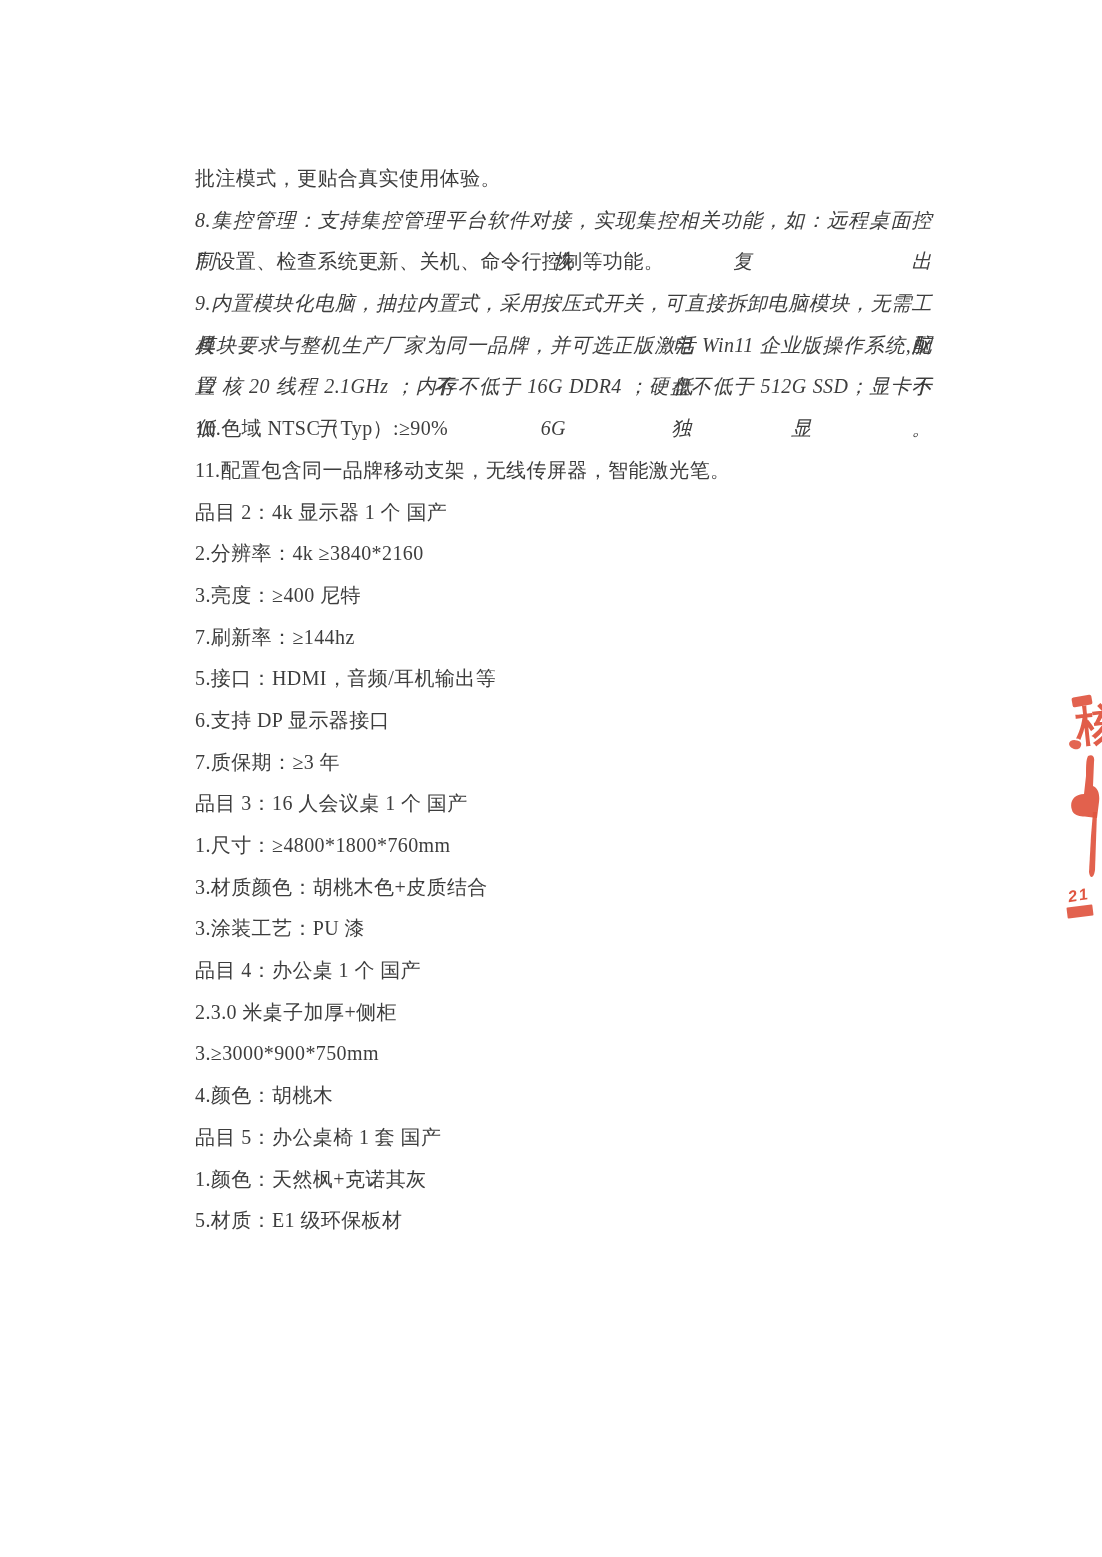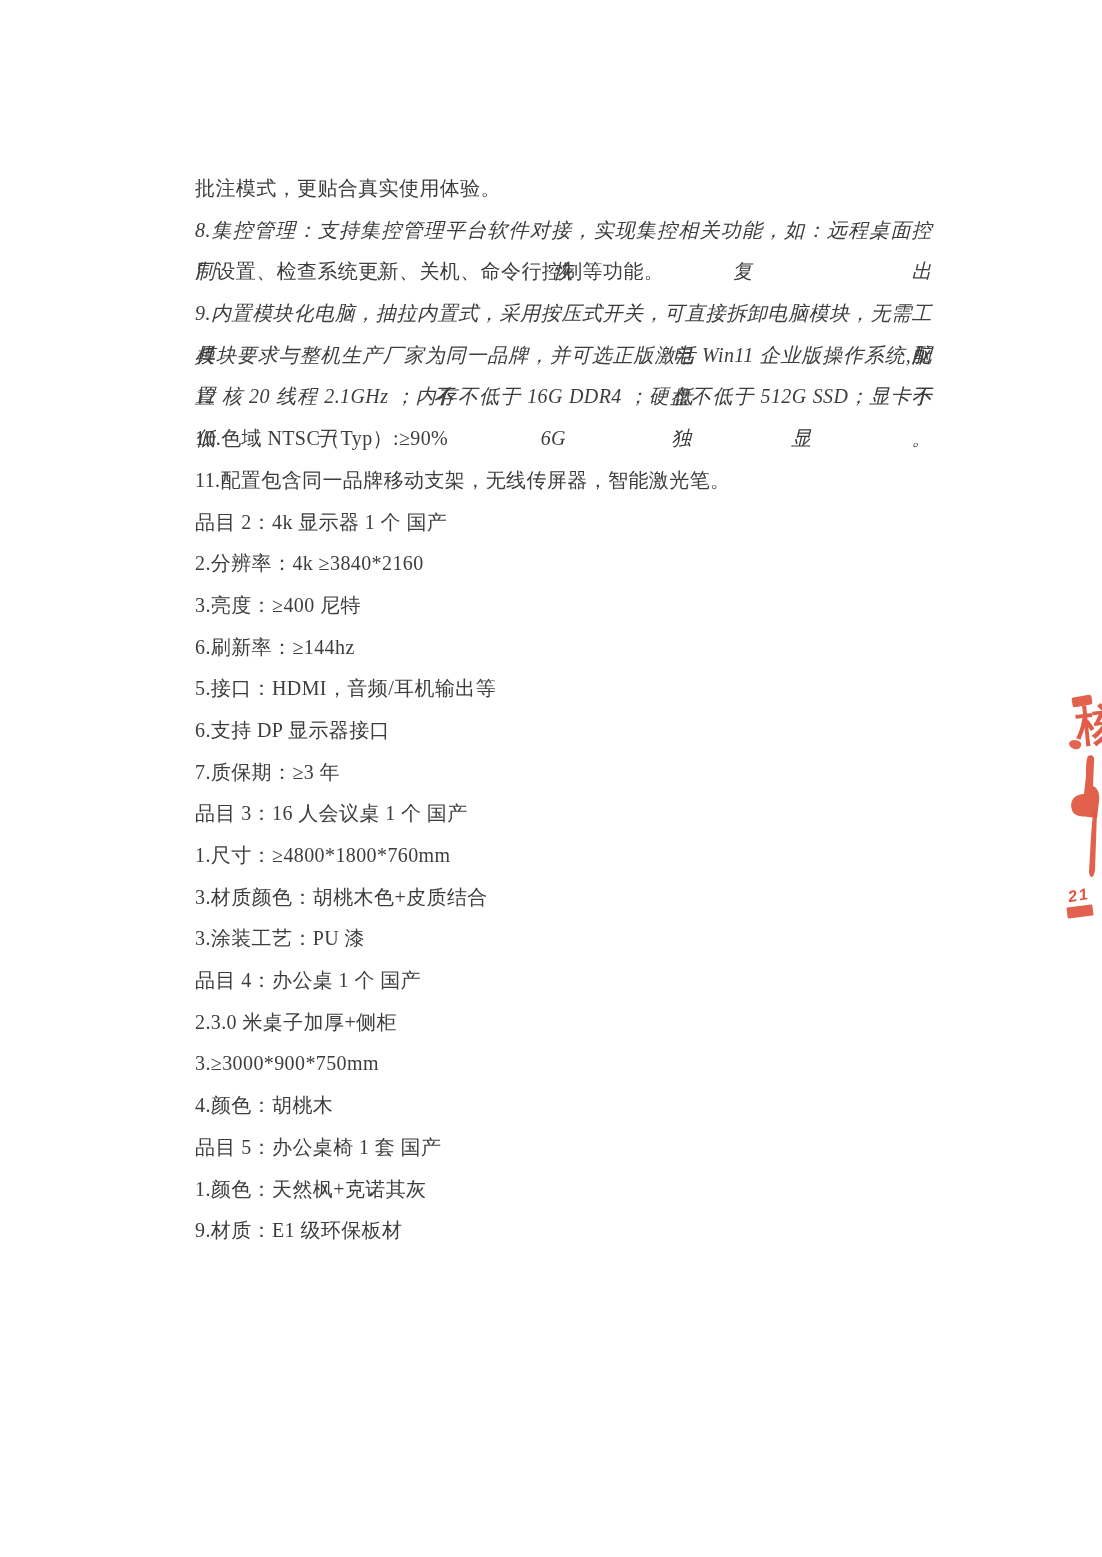--- a/index.html
+++ b/index.html
@@ -11,21 +11,21 @@
     position: relative;
     width: 1102px;
     height: 1557px;
     background: var(--page-bg, #ffffff);
     overflow: hidden;
     font-family: "Liberation Serif", "DejaVu Serif", serif;
   }
   .textblock {
     position: absolute;
     left: 195px;
-    top: 168px;
+    top: 158px;
     width: 737px;
     color: var(--text-color, #3d3d3d);
     font-size: 20px;
     letter-spacing: 0.4px;
   }
   .line {
     height: 41.7px;
     line-height: 41.7px;
     white-space: nowrap;
   }
@@ -112,35 +112,35 @@
       <div class="line justify">8.集控管理：支持集控管理平台软件对接，实现集控相关功能，如：远程桌面控制、恢复出</div>
       <div class="line">厂设置、检查系统更新、关机、命令行控制等功能。</div>
       <div class="line justify">9.内置模块化电脑，抽拉内置式，采用按压式开关，可直接拆卸电脑模块，无需工具。电脑</div>
       <div class="line justify">模块要求与整机生产厂家为同一品牌，并可选正版激活 Win11 企业版操作系统,配置不低于</div>
       <div class="line justify">12 核 20 线程 2.1GHz ；内存不低于 16G DDR4 ；硬盘不低于 512G SSD；显卡不低于 6G 独显。</div>
       <div class="line">10.色域 NTSC（Typ）:≥90%</div>
       <div class="line">11.配置包含同一品牌移动支架，无线传屏器，智能激光笔。</div>
       <div class="line">品目 2：4k 显示器 1 个 国产</div>
       <div class="line">2.分辨率：4k ≥3840*2160</div>
       <div class="line">3.亮度：≥400 尼特</div>
-      <div class="line">6.刷新率：≥144hz</div>
+      <div class="line">7.刷新率：≥144hz</div>
       <div class="line">5.接口：HDMI，音频/耳机输出等</div>
       <div class="line">6.支持 DP 显示器接口</div>
       <div class="line">7.质保期：≥3 年</div>
       <div class="line">品目 3：16 人会议桌 1 个 国产</div>
       <div class="line">1.尺寸：≥4800*1800*760mm</div>
       <div class="line">3.材质颜色：胡桃木色+皮质结合</div>
       <div class="line">3.涂装工艺：PU 漆</div>
       <div class="line">品目 4：办公桌 1 个 国产</div>
       <div class="line">2.3.0 米桌子加厚+侧柜</div>
       <div class="line">3.≥3000*900*750mm</div>
       <div class="line">4.颜色：胡桃木</div>
       <div class="line">品目 5：办公桌椅 1 套 国产</div>
       <div class="line">1.颜色：天然枫+克诺其灰</div>
-      <div class="line">9.材质：E1 级环保板材</div>
+      <div class="line">5.材质：E1 级环保板材</div>
     </div>
 
   <div>
     <div class="stamp-bar-top"></div>
     <div class="stamp-char">核</div>
     <div class="stamp-dot"></div>
     <svg class="stamp-blob" viewBox="0 0 38 132">
       <path d="M 24 4 C 28 2, 31 4, 30 10 L 29 34 C 34 36, 36 42, 35 50 L 33 66
                C 22 64, 10 66, 8 58 C 5 50, 10 42, 20 42 L 22 24 C 22 14, 22 8, 24 4 Z" fill="var(--stamp-color, #e05540)" opacity="0.93"></path>
       <path d="M 29 60 L 33 60 L 31 118 C 30 126, 26 128, 25 120 L 27 84 Z" fill="var(--stamp-color, #e05540)" opacity="0.93"></path>

